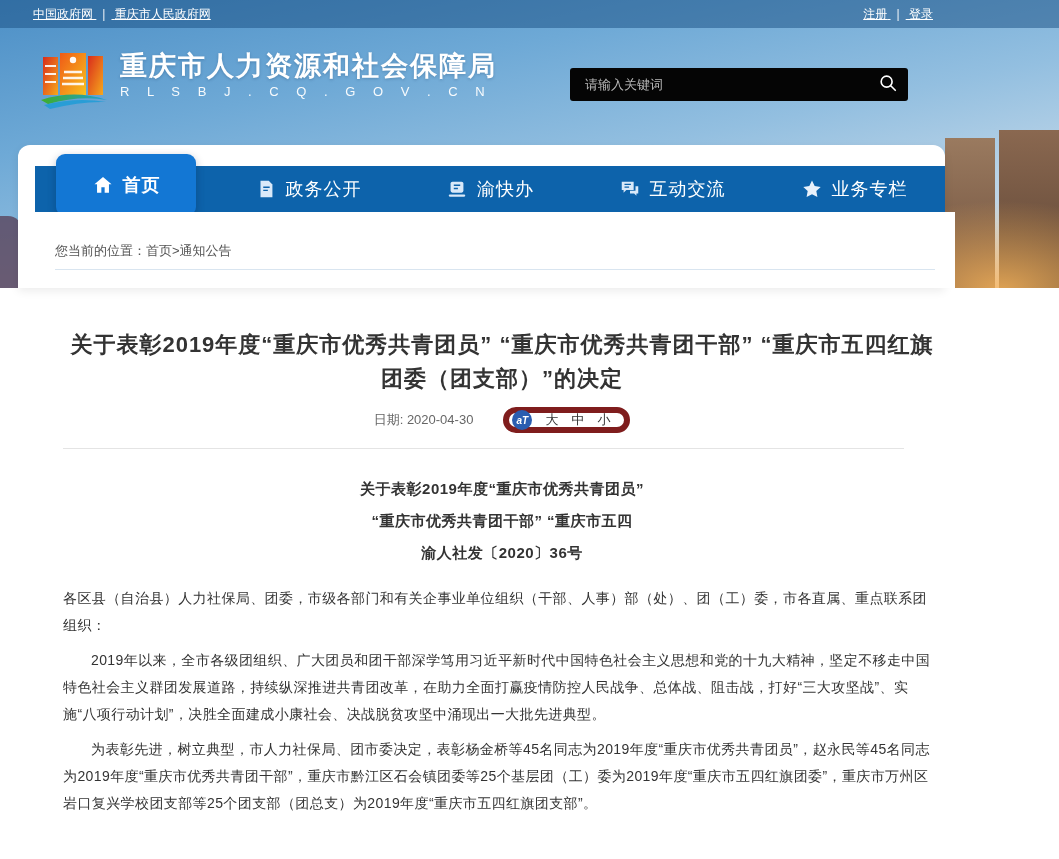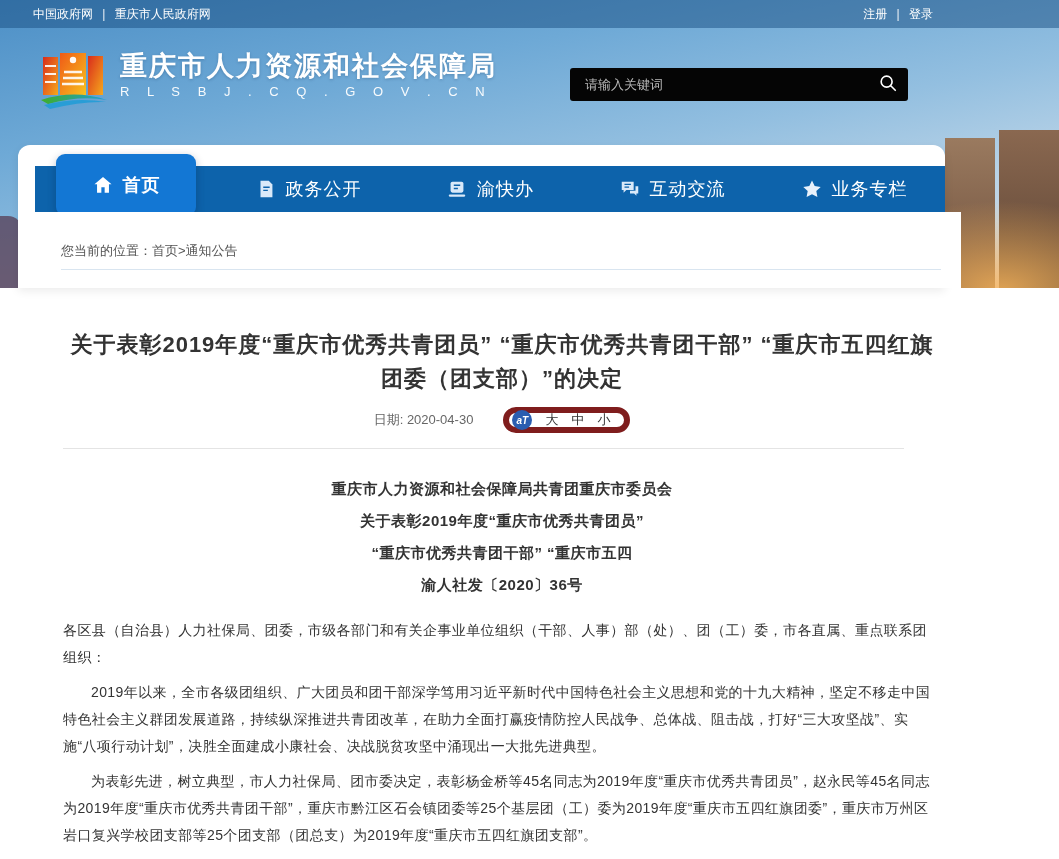--- a/index.html
+++ b/index.html
@@ -17,21 +17,21 @@
   .b2 { right:64px;  width:50px; height:152px; background:linear-gradient(180deg,#9a7a5f,#6e4f3c); }
   .b3 { right:0;     width:60px; height:160px; background:linear-gradient(180deg,#8a6850,#5d4434); }
   .glow { position:absolute; right:0; bottom:0; width:230px; height:90px;
           background:radial-gradient(ellipse at 75% 100%, rgba(255,186,92,.8), rgba(255,186,92,0) 70%); }
   .hill { position:absolute; left:0; bottom:0; width:22px; height:74px; background:#5c4a63;
           border-radius:0 14px 0 0; opacity:.85; }
 
   
   .topbar { position:absolute; top:0; left:0; width:1059px; height:28px;
             background:rgba(24,77,130,.5); font-size:12px; line-height:28px; color:#fff; z-index:5; }
-  .topbar-inner { display:flex; justify-content:space-between; padding:0 126px 0 33px; }
+  .topbar-inner { display:flex; justify-content:space-between; padding:0 126px 0 33px;text-decoration:underline; }
   .topbar a, .toplink { color:#fff; text-decoration:none; cursor:pointer; }
   .topsep { margin:0 6px; opacity:.9; }
 
   
   .brand { position:absolute; left:40px; top:48px; display:flex; align-items:flex-start; z-index:4; }
   .brand-text { margin-left:12px; color:#fff; }
   .site-title { font-size:27px; font-weight:bold; letter-spacing:2px;
                 text-shadow:0 1px 3px rgba(0,40,80,.25); }
   .site-domain { font-size:13px; letter-spacing:7px; opacity:.95; }
 
@@ -51,21 +51,21 @@
   .navbar { position:absolute; left:17px; top:21px; width:910px; height:46px; background:#0d63ab; }
   .nav-items { display:flex; height:100%; }
   .nav-item { flex:1; display:flex; align-items:center; justify-content:center;
               color:#fff; font-size:18px; cursor:pointer; position:relative; }
   .nav-item .lbl { margin-left:9px; letter-spacing:1px; }
   .tab-pill { display:flex; align-items:center; justify-content:center;
               width:140px; height:62px; margin-top:-8px; background:#1377d4;
               border-radius:9px; box-shadow:0 3px 8px rgba(0,30,70,.3); }
   .nav-icon { width:22px; height:22px; display:block; }
 
-  .crumb-row { position:absolute; left:16px; top:67px; width:927px; height:76px; background:#fff;
+  .crumb-row { position:absolute; left:10px; top:67px; width:927px; height:76px; background:#fff;
                font-size:13px; color:#555; }
   .crumb-text { position:absolute; left:27px; top:30px; }
   .crumb-text a { color:#555; text-decoration:none; cursor:pointer; }
   .crumb-line { position:absolute; left:27px; right:20px; top:57px; height:1px; background:#d9e5f0; }
 
   
   .article { position:absolute; left:0; top:288px; width:1059px; background:#fff; }
   .article-inner { width:878px; margin-left:63px; }
   .art-title { padding-top:40px; text-align:center; font-size:22px; line-height:34px;
                color:#333; font-weight:700; letter-spacing:1px; }
@@ -242,21 +242,20 @@
           <span class="fs-icon">aT</span>
           <span class="fs-opt">大</span>
           <span class="fs-opt">中</span>
           <span class="fs-opt">小</span>
         </span>
       </div>
 
       <div class="divider"></div>
 
       <div class="doc-headings">
-        <div>重庆市人力资源和社会保障局共青团重庆市委员会</div>
         <div>关于表彰2019年度“重庆市优秀共青团员”</div>
         <div>“重庆市优秀共青团干部” “重庆市五四</div>
         <div>渝人社发〔2020〕36号</div>
       </div>
 
       <div class="paras">
         <p>各区县（自治县）人力社保局、团委，市级各部门和有关企事业单位组织（干部、人事）部（处）、团（工）委，市各直属、重点联系团组织：</p>
         <p class="indent">2019年以来，全市各级团组织、广大团员和团干部深学笃用习近平新时代中国特色社会主义思想和党的十九大精神，坚定不移走中国特色社会主义群团发展道路，持续纵深推进共青团改革，在助力全面打赢疫情防控人民战争、总体战、阻击战，打好“三大攻坚战”、实施“八项行动计划”，决胜全面建成小康社会、决战脱贫攻坚中涌现出一大批先进典型。</p>
         <p class="indent">为表彰先进，树立典型，市人力社保局、团市委决定，表彰杨金桥等45名同志为2019年度“重庆市优秀共青团员”，赵永民等45名同志为2019年度“重庆市优秀共青团干部”，重庆市黔江区石会镇团委等25个基层团（工）委为2019年度“重庆市五四红旗团委”，重庆市万州区岩口复兴学校团支部等25个团支部（团总支）为2019年度“重庆市五四红旗团支部”。</p>
       </div>

